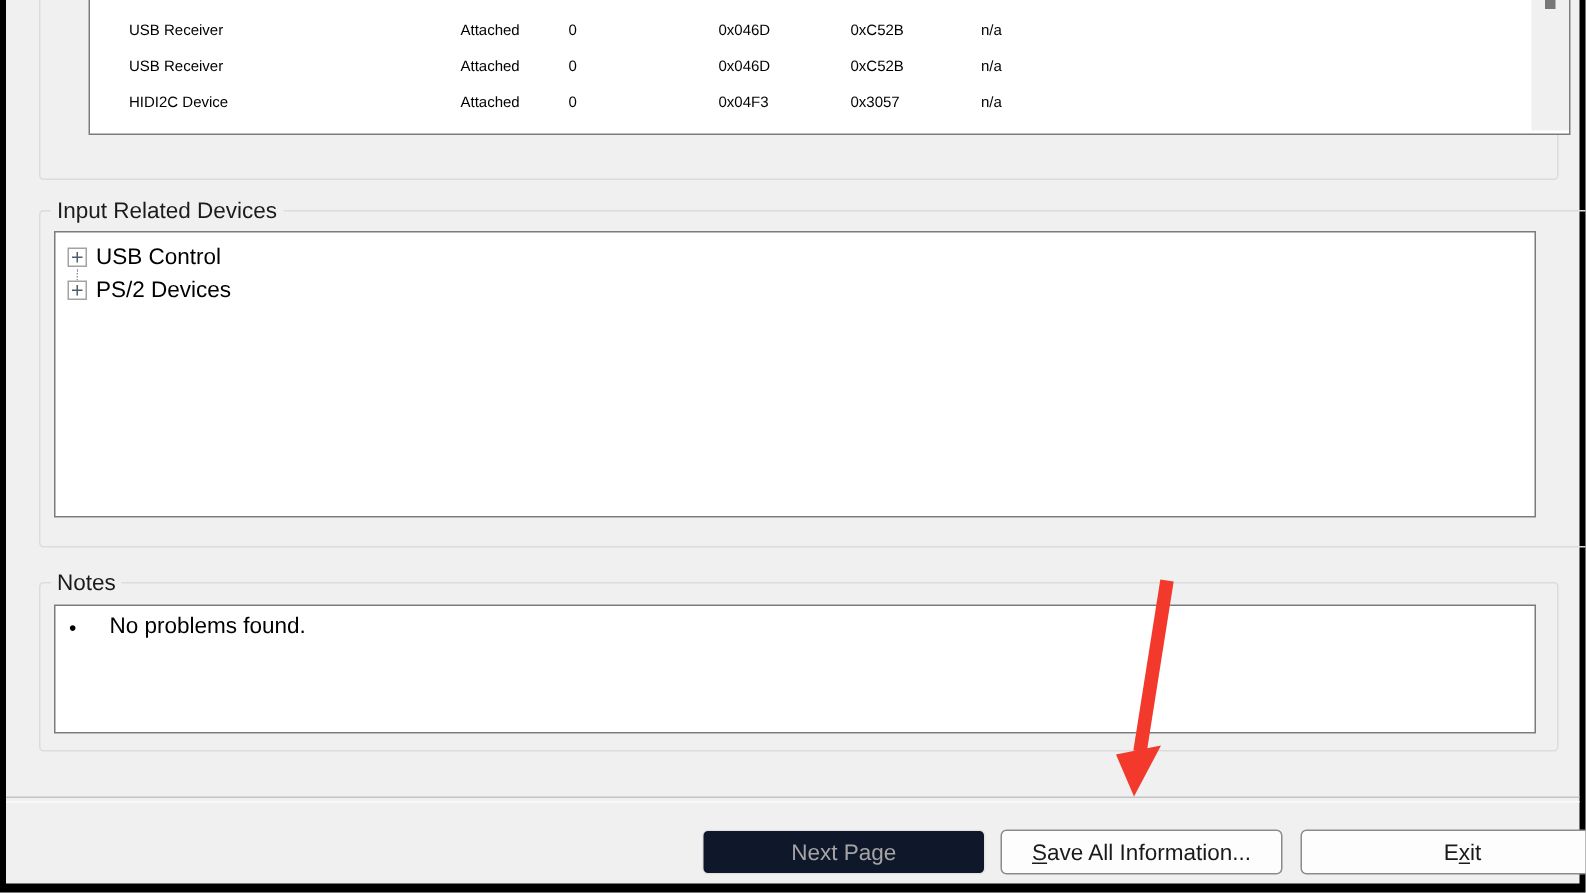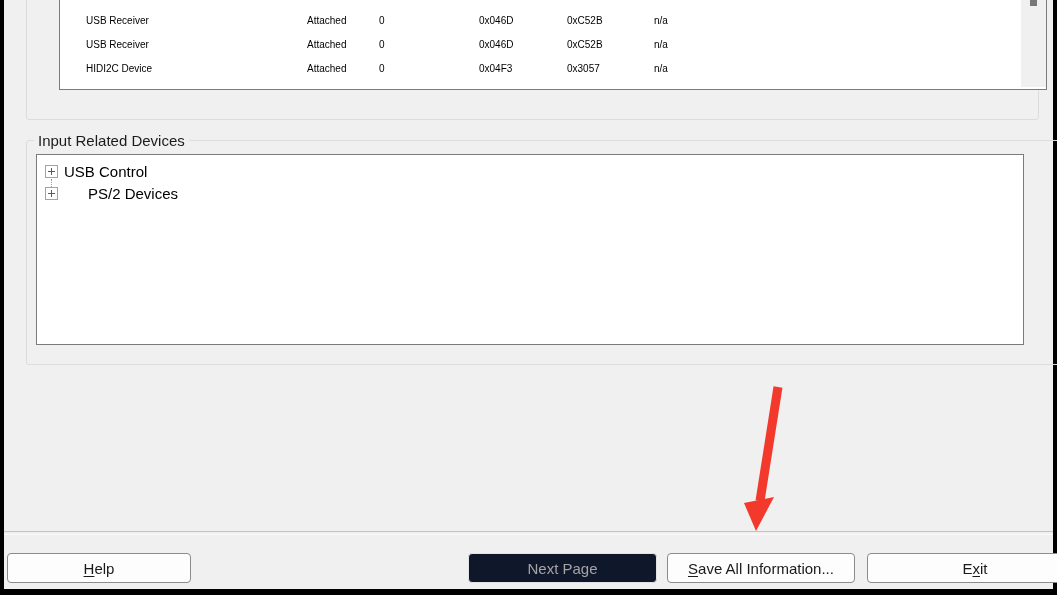--- a/index.html
+++ b/index.html
@@ -157,33 +157,38 @@
 
     <div class="whitebox" style="left:9px;top:13px;width:986px;height:189px;">
 
       <div class="tree-connector"></div>
 
       <div class="tree-row" style="top:7px;">
         <span class="expander"></span>
         <span>USB Control</span>
       </div>
 
-      <div class="tree-row" style="top:29px;gap:24px;">
+      <div class="tree-row" style="top:29px;">
         <span class="expander"></span>
         <span>PS/2 Devices</span>
       </div>
     </div>
   </div>
 
+  <div class="groupbox" style="left:22px;top:388px;width:1011px;height:111px;">
+    <span class="gb-label">Notes</span>
+
+    <div class="whitebox" style="left:9px;top:14px;width:986px;height:84px;">
+      <span class="note-bullet">•</span>
+      <span class="note-text">No problems found.</span>
+    </div>
+  </div>
 
   <div class="separator"></div>
 
-  <button class="btn" style="left:3px;width:184px;">
-    <span><span></span><span class="mnemonic">H</span><span>elp</span></span>
-  </button>
 
   <button class="btn disabled" style="left:464px;width:189px;" disabled="">
     <span><span>Next Page</span><span class="mnemonic"></span><span></span></span>
   </button>
 
   <button class="btn" style="left:663px;width:188px;">
     <span><span></span><span class="mnemonic">S</span><span>ave All Information...</span></span>
   </button>
 
   <button class="btn" style="left:863px;width:216px;">

